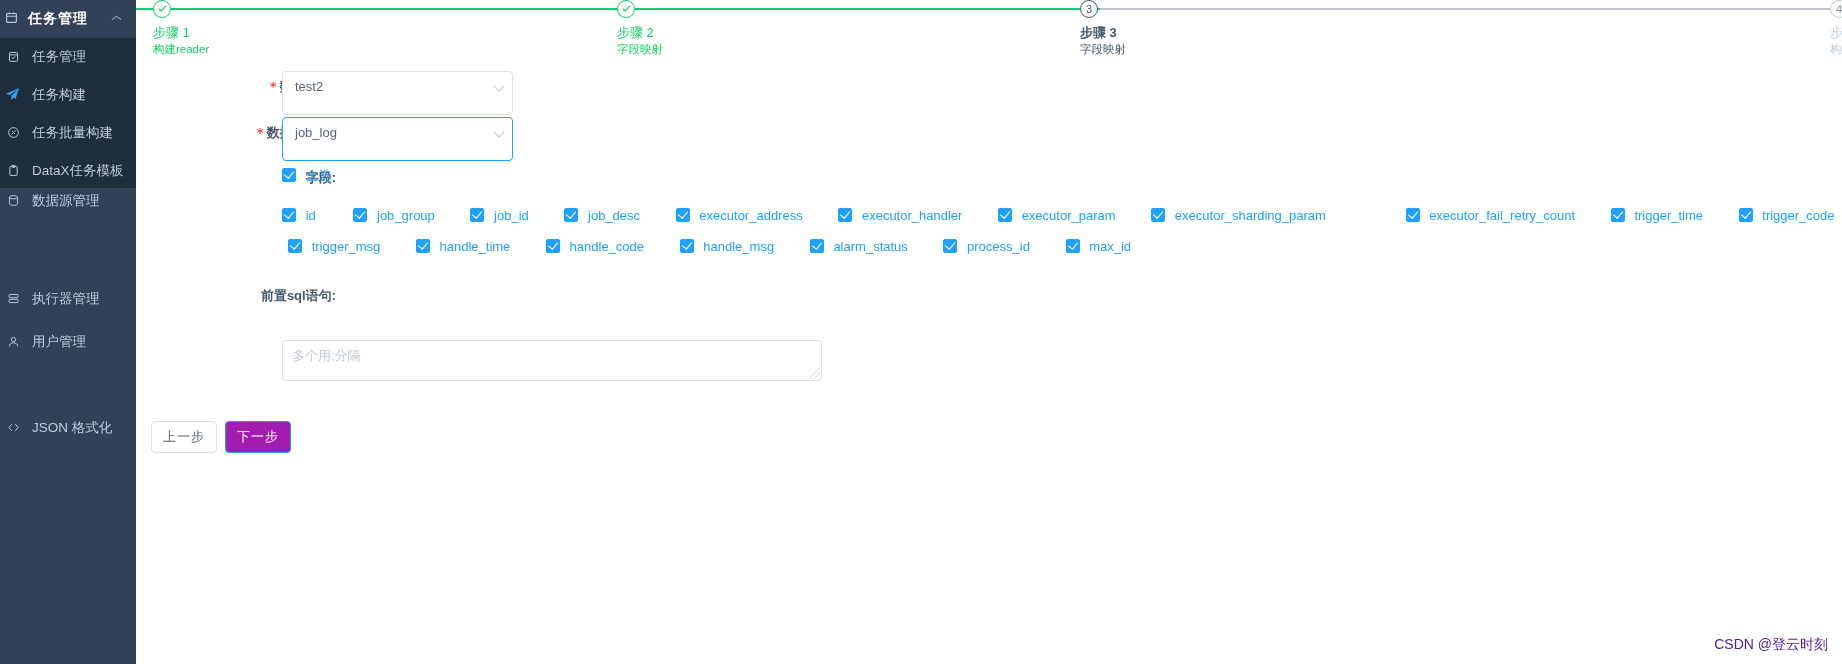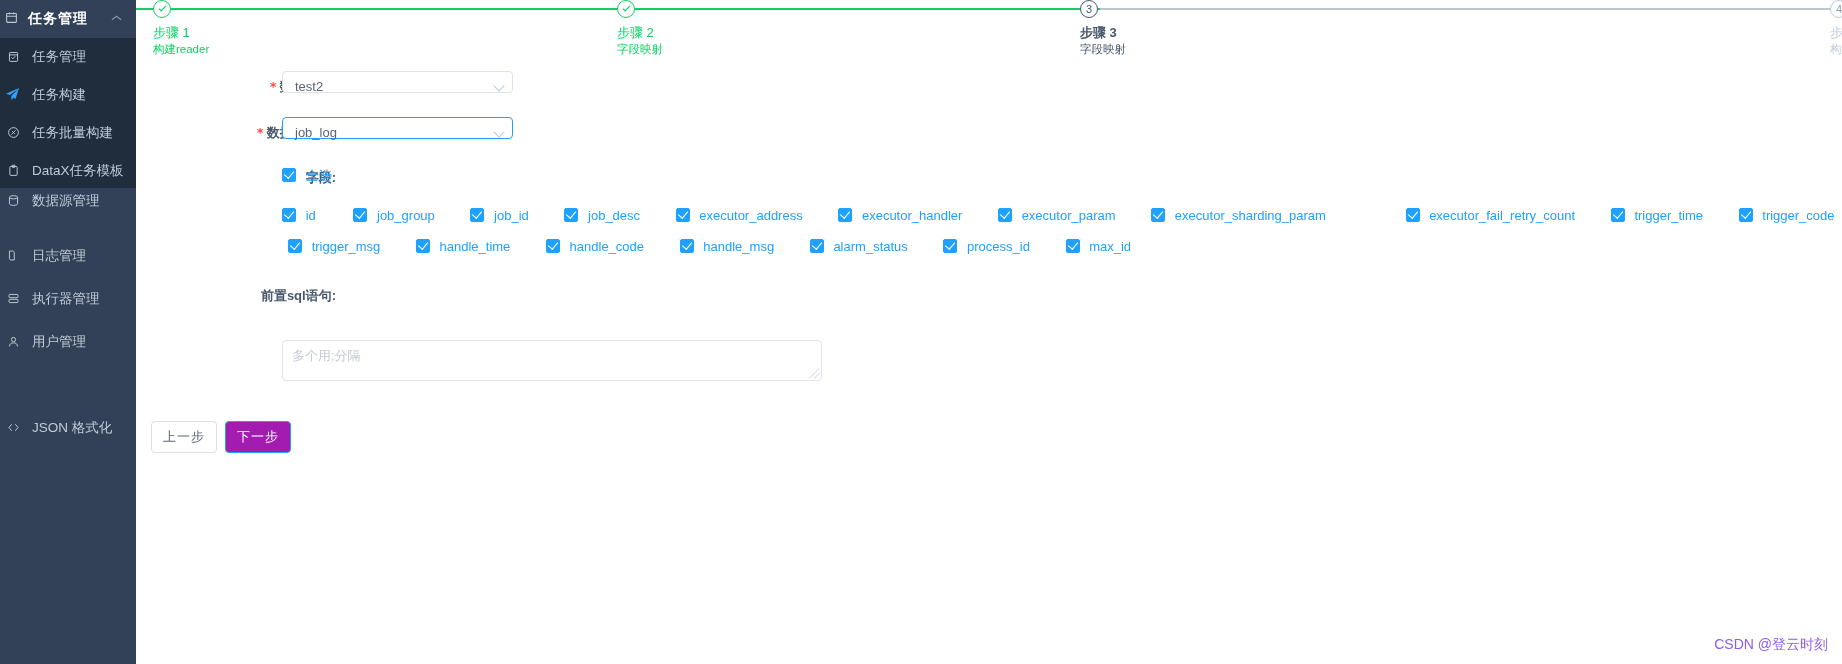--- a/index.html
+++ b/index.html
@@ -82,21 +82,21 @@
   .c-gray  { color:#bfcbd9; }
   .desc-green { color:#13ce66; }
   .desc-dark  { color:#48576a; }
   .desc-gray  { color:#bfcbd9; }
   .f-label {
     position:absolute; text-align:right; font-size:13px; color:#48576a;
     font-weight:bold; white-space:nowrap;
   }
   .req-star { color:#ff4949; margin-right:3px; font-family:"DejaVu Sans", sans-serif; }
   .select-box {
-    position:absolute; height:22px; border:1px solid #dfe2e8; border-radius:4px;
+    position:absolute; height:44px; border:1px solid #dfe2e8; border-radius:4px;
     background:#fff;
   }
   .select-box.focused { border-color:#20a0ff; }
   .select-box .sv {
     position:absolute; left:12px; top:0; line-height:30px; font-size:13px; color:#5a6madd;
     color:#5a6677;
   }
   .select-box .caret {
     position:absolute; right:9px; top:10px; width:8px; height:8px;
     border-right:1.4px solid #bfcbd9; border-bottom:1.4px solid #bfcbd9;
@@ -145,21 +145,21 @@
     position:absolute; height:32px; border-radius:4px; font-size:13px;
     display:flex; align-items:center; justify-content:center;
     cursor:pointer; letter-spacing:1px;
   }
   .btn-default { border:1px solid #dcdfe6; background:#fff; color:#5a6677; }
   .btn-primary { border:1px solid #20a0ff; background:#a21caf; color:#fff; }
 
   
   #watermark {
     position:absolute; right:14px; bottom:10px;
-    font-size:14px; color:#8b5cf6;
+    font-size:14px; color:#4c1d95;
     white-space:nowrap;
   }
 </style>
 </head>
 <body>
 
 <div id="sidebar">
   <div id="sidebar-submenu-bg"></div>
 
   <div class="menu-header">
@@ -219,28 +219,20 @@
   <div class="menu-item" style="top:182px;">
     <span class="mi-icon">
       <svg width="13" height="13" viewBox="0 0 16 16" fill="none" stroke="#bfcbd9" stroke-width="1.2">
         <ellipse cx="8" cy="4" rx="5" ry="2"></ellipse>
           <path d="M3 4v8c0 1.1 2.2 2 5 2s5-.9 5-2V4"></path>
       </svg>
     </span>
     <span class="mi-label">数据源管理</span>
   </div>
 
-  <div class="menu-item" style="top:237px;">
-    <span class="mi-icon">
-      <svg width="13" height="13" viewBox="0 0 16 16" fill="none" stroke="#bfcbd9" stroke-width="1.2">
-        <path d="M3 2.5h4.2c1 0 1.8.8 1.8 1.8v9.2H4.8C3.8 13.5 3 12.7 3 11.7z"></path>
-      </svg>
-    </span>
-    <span class="mi-label">日志管理</span>
-  </div>
 
   <div class="menu-item" style="top:280px;">
     <span class="mi-icon">
       <svg width="13" height="13" viewBox="0 0 16 16" fill="none" stroke="#bfcbd9" stroke-width="1.2">
         <rect x="2.5" y="3" width="11" height="4" rx="1"></rect>
           <rect x="2.5" y="9" width="11" height="4" rx="1"></rect>
       </svg>
     </span>
     <span class="mi-label">执行器管理</span>
   </div>

